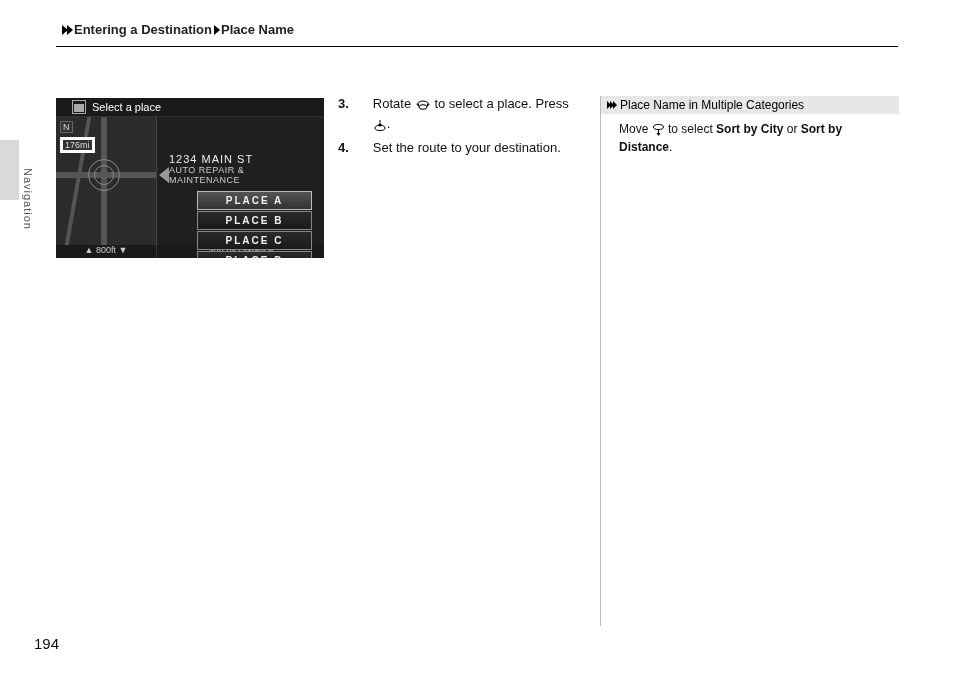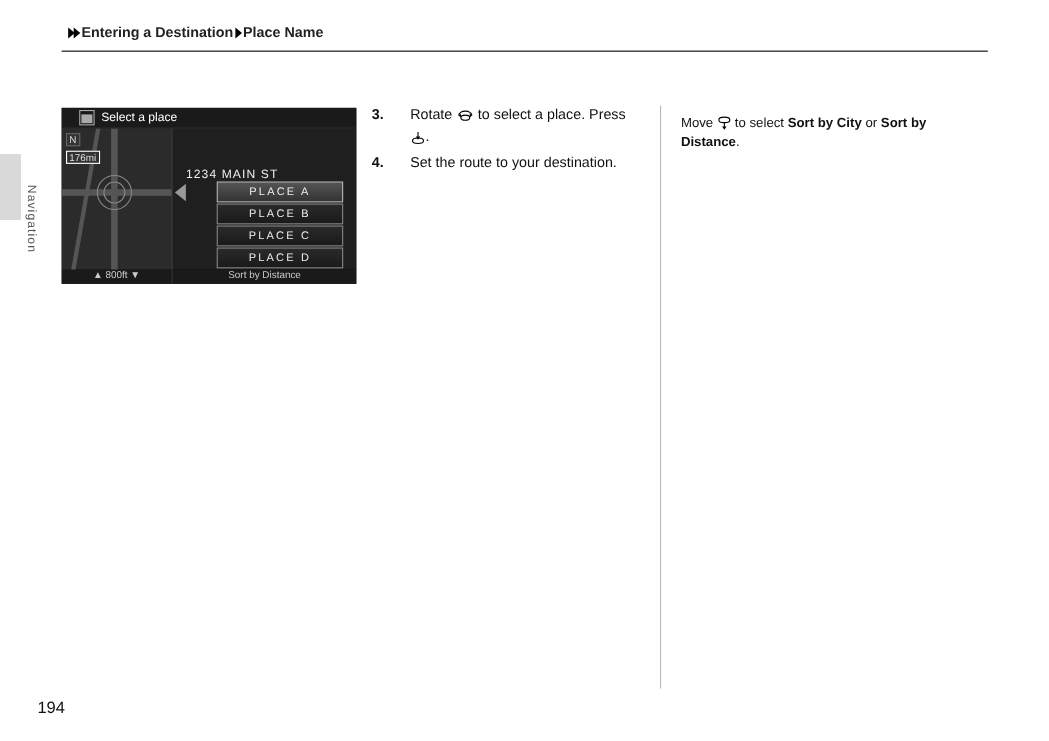--- a/index.html
+++ b/index.html
@@ -116,21 +116,21 @@
   }
   .map .circle1 { left: 38px; top: 48px; width: 18px; height: 18px; }
   .map .circle2 { left: 32px; top: 42px; width: 30px; height: 30px; }
   .map .badge {
     position: absolute; left: 4px; top: 4px;
     background: #333; border: 1px solid #666;
     padding: 0 2px; font-size: 9px; color: #ddd;
   }
   .map .dist {
     position: absolute; left: 4px; top: 20px;
-    background: #333; border: 1px solid #ffffff;
+    background: #333; border: 3px solid #ffffff;
     padding: 0 2px; font-size: 9px; color: #ddd;
   }
   .screenshot .right {
     flex: 1;
     background: #1f1f1f;
     position: relative;
     padding: 4px 6px 0 12px;
   }
   .screenshot .addr {
     font-size: 11px;
@@ -140,20 +140,21 @@
   }
   .screenshot .sub {
     font-size: 9px;
     color: #ccc;
     letter-spacing: 0.5px;
     margin-bottom: 6px;
   }
   .screenshot .list {
     margin-left: 28px;
     margin-right: 6px;
+    font-weight: bold;
   }
   .screenshot .list .item {
     border: 1px solid #888;
     background: linear-gradient(#2a2a2a,#1a1a1a);
     height: 17px;
     line-height: 17px;
     font-size: 10px;
     letter-spacing: 2px;
     text-align: center;
     margin-bottom: 1px;
@@ -292,20 +293,21 @@
         <div class="road r1"></div>
         <div class="road r2"></div>
         <div class="road r3"></div>
         <div class="circle1"></div>
         <div class="circle2"></div>
         <div class="badge">N</div>
         <div class="dist">176mi</div>
       </div>
       <div class="right">
         <div class="addr">1234 MAIN ST</div>
+        <div class="sub">AUTO REPAIR &amp; MAINTENANCE</div>
         <div class="left-arrow"></div>
         <div class="list">
           <div class="item selected">PLACE A</div>
           <div class="item">PLACE B</div>
           <div class="item">PLACE C</div>
           <div class="item">PLACE D</div>
         </div>
       </div>
     </div>
     <div class="bottom-bar">
@@ -337,20 +339,28 @@
         </span><span>.</span>
       </span>
     </div>
     <div class="step">
       <span class="num">4.</span>
       <span class="txt">Set the route to your destination.</span>
     </div>
   </div>
 
   <div class="sidebar">
+    <div class="title-row">
+      <span class="ticon">
+        <span class="ta"></span>
+          <span class="ta"></span>
+          <span class="ta"></span>
+      </span>
+      <span>Place Name in Multiple Categories</span>
+    </div>
     <div class="body-text">
       <span>Move </span>
       <span class="move-icon">
         <svg width="13" height="14" viewBox="0 0 13 14">
           <ellipse cx="6.5" cy="4" rx="5" ry="2.5" fill="none" stroke="#000" stroke-width="1"></ellipse>
           <line x1="6.5" y1="6" x2="6.5" y2="11" stroke="#000" stroke-width="1"></line>
           <polygon points="6.5,13 4.5,10 8.5,10" fill="#000"></polygon>
         </svg>
       </span>
       <span> to select </span><span class="bold">Sort by City</span><span> or </span><span class="bold">Sort by Distance</span><span>.</span>

